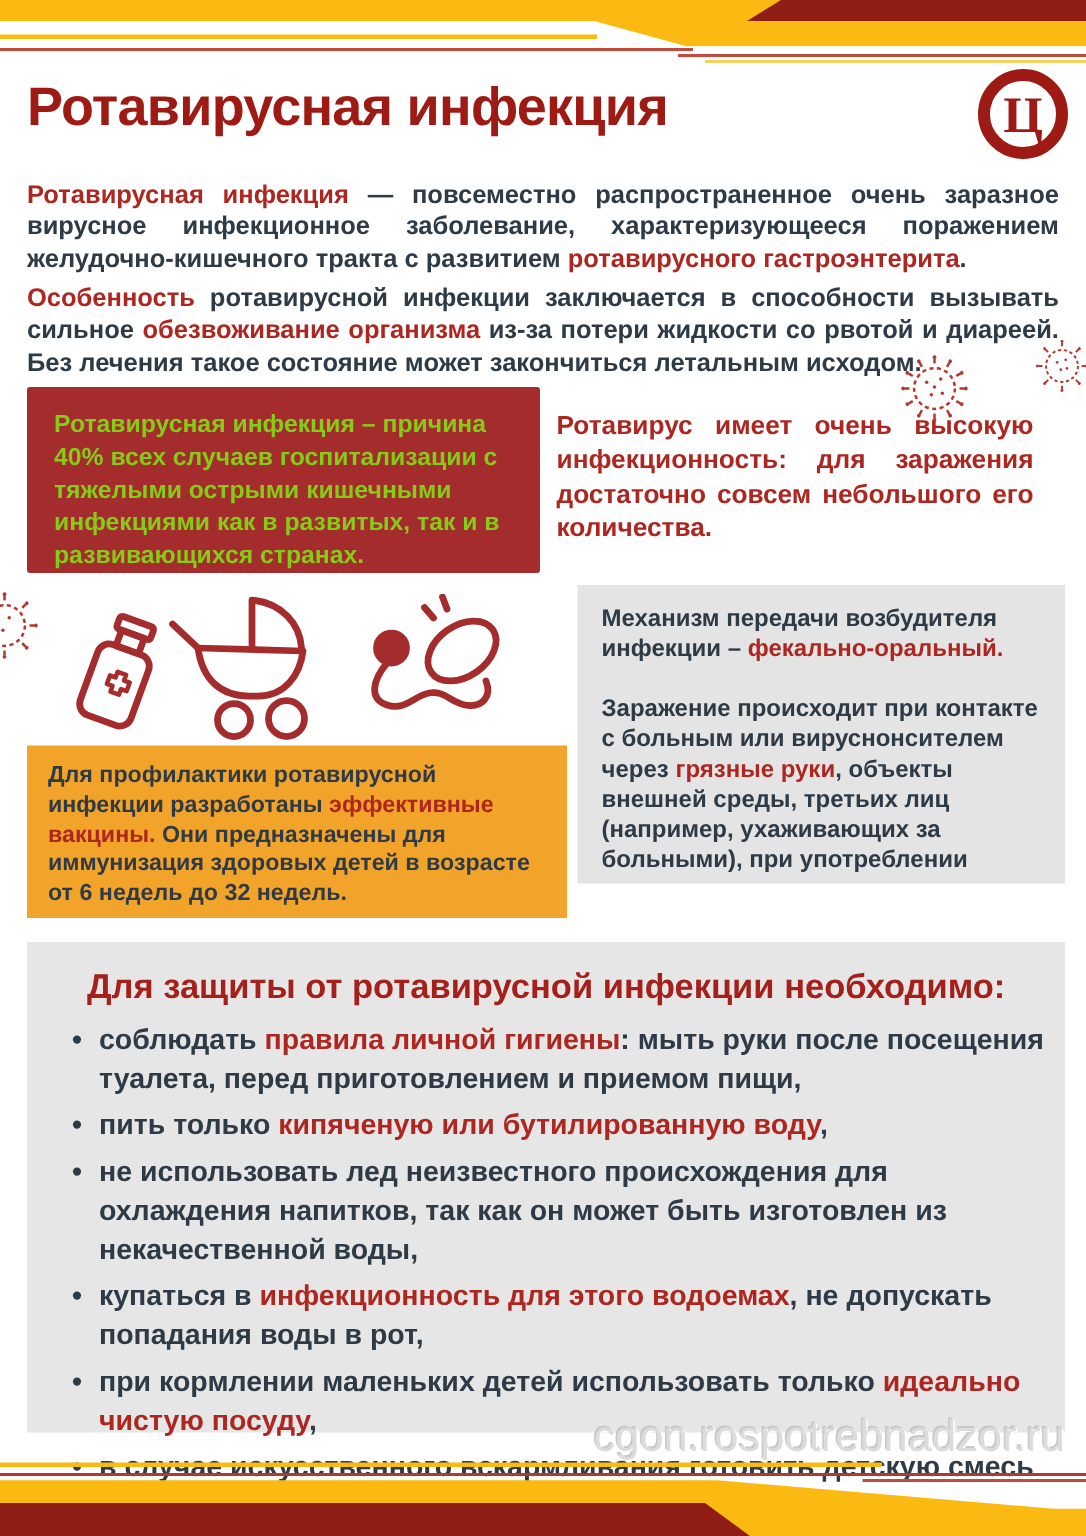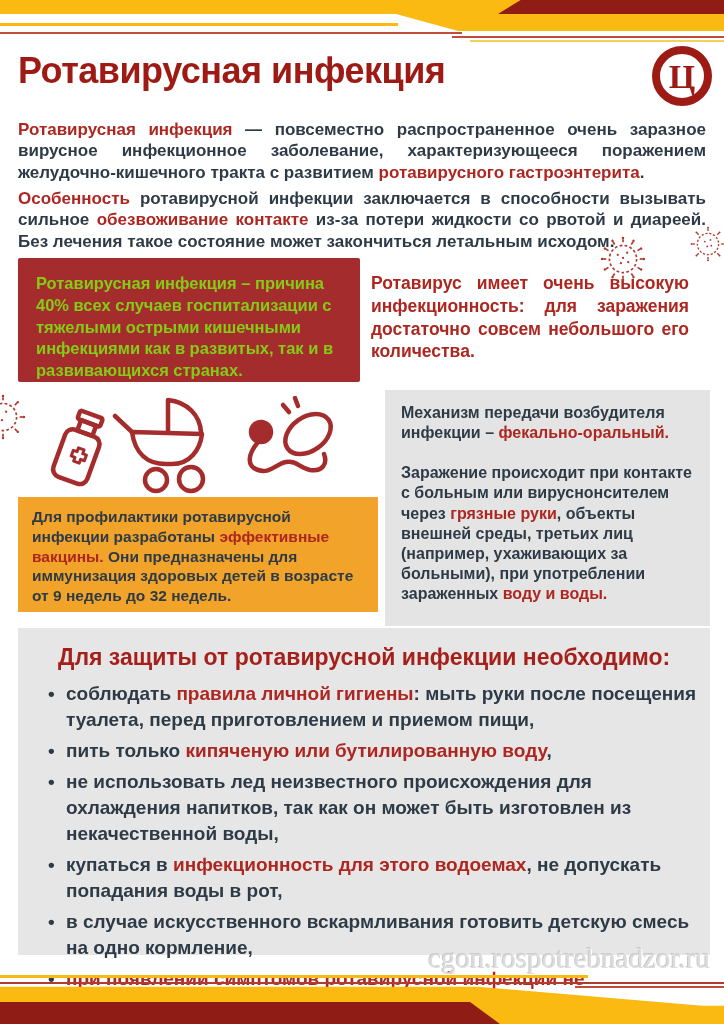--- a/index.html
+++ b/index.html
@@ -35,34 +35,34 @@
   
   .stat-box{left:18px;top:258px;width:342px;height:124px;background:#A52C2C;
     box-sizing:border-box;padding:15px 18px;border-radius:2px;}
   .stat-box p{margin:0;font-size:16.5px;line-height:1.32;font-weight:bold;color:#84cc16;}
   .infectivity{left:371px;top:272px;width:318px;margin:0;
     font-size:17.5px;line-height:1.3;font-weight:bold;text-align:justify;color:#AE2620;}
   
   .vaccine-box{left:18px;top:497px;width:360px;height:115px;background:#F2A32A;
     box-sizing:border-box;padding:10px 14px;}
   .vaccine-box p{margin:0;font-size:15.5px;line-height:1.28;font-weight:bold;}
-  .transmission-box{left:385px;top:390px;width:325px;height:236px;background:#E4E4E4;
+  .transmission-box{left:385px;top:390px;width:325px;height:199px;background:#E4E4E4;
     box-sizing:border-box;padding:13px 16px;overflow:hidden;}
   .transmission-box p{margin:0;font-size:16px;line-height:1.26;font-weight:bold;}
   .transmission-box .gap{height:20px;}
   
   .protection{left:18px;top:628px;width:692px;height:327px;background:#E6E6E6;
     box-sizing:border-box;padding:16px 14px 12px 22px;}
   .protection h2{margin:0 0 10px 18px;font-size:23px;color:#A6201B;font-weight:bold;}
   .protection ul{list-style:none;margin:0;padding:0 0 0 8px;}
   .protection li{position:relative;padding-left:18px;margin:4.5px 0;
     font-size:19px;line-height:1.38;font-weight:bold;}
   .protection li::before{content:"\2022";position:absolute;left:0;top:0;color:#2E3B47;}
   
-  .watermark{right:14px;top:942px;margin:0;font-family:Liberation Serif, serif;
+  .watermark{right:14px;top:942px;margin:0;font-family:Liberation Sans, sans-serif;
     font-size:29px;color:#DCDCDC;text-shadow:1px 1px 0 #ffffff,-1px -1px 0 #c8c8c8;}
   .deco-yellow-line-bl{left:0;top:975px;width:588px;height:3px;background:#FBBA12;}
   .deco-red-line-c{left:0;top:982px;width:724px;height:2px;background:#B03A2E;}
   .deco-red-line-d{left:575px;top:986px;width:149px;height:2px;background:#C24B3C;}
   .deco-yellow-band-bottom{left:0;top:986px;width:724px;height:38px;background:#FBBA12;
     clip-path:polygon(0 2%,66% 2%,97% 52%,100% 52%,100% 100%,0 100%);}
   .deco-maroon-bottom{left:0;top:1002px;width:500px;height:22px;background:#8F1D15;
     clip-path:polygon(0 0,94% 0,100% 100%,0 100%);}
   
   .pict{stroke:#A52C2C;fill:none;stroke-width:4.5;stroke-linecap:round;stroke-linejoin:round;}
@@ -88,21 +88,21 @@
 <div class="abs deco-red-line-b"></div>
 <div class="abs deco-yellow-line-tr"></div>
 
 <h1 class="abs page-title">Ротавирусная инфекция</h1>
 <svg class="abs logo" viewBox="0 0 64 64">
   <circle cx="32" cy="32" r="26" fill="none" stroke="#9D1B14" stroke-width="8"></circle>
   <text x="32" y="44" text-anchor="middle" font-family="Liberation Serif, DejaVu Serif, serif" font-size="34" font-weight="bold" fill="#9D1B14">Ц</text>
 </svg>
 
 <p class="abs intro-p intro-p1"><span class="seg-red">Ротавирусная инфекция</span><span class="seg-dark"> — повсеместно распространенное очень заразное вирусное инфекционное заболевание, характеризующееся поражением желудочно-кишечного тракта с развитием </span><span class="seg-red">ротавирусного гастроэнтерита</span><span class="seg-dark">.</span></p>
-<p class="abs intro-p intro-p2"><span class="seg-red">Особенность</span><span class="seg-dark"> ротавирусной инфекции заключается в способности вызывать сильное </span><span class="seg-red">обезвоживание контакте</span><span class="seg-dark"> из-за потери жидкости со рвотой и диареей. Без лечения такое состояние может закончиться летальным исходом.</span></p>
+<p class="abs intro-p intro-p2"><span class="seg-red">Особенность</span><span class="seg-dark"> ротавирусной инфекции заключается в способности вызывать сильное </span><span class="seg-red">обезвоживание организма</span><span class="seg-dark"> из-за потери жидкости со рвотой и диареей. Без лечения такое состояние может закончиться летальным исходом.</span></p>
 
 <div class="abs stat-box">
   <p>Ротавирусная инфекция – причина 40% всех случаев госпитализации с тяжелыми острыми кишечными инфекциями как в развитых, так и в развивающихся странах.</p>
 </div>
 
 <p class="abs infectivity">Ротавирус имеет очень высокую инфекционность: для заражения достаточно совсем небольшого его количества.</p>
 
 <div class="abs virus-wrap" style="left:600px;top:236px;width:46px;height:46px">
   <svg viewBox="0 0 44 44" width="46" height="46">
     <circle cx="22" cy="22" r="13" fill="none" stroke="#B03A2E" stroke-width="1.6" stroke-dasharray="2.6 2.2"></circle>
@@ -186,36 +186,37 @@
   <g class="pict" stroke-width="5.5">
     <circle cx="27" cy="36" r="10" fill="#A52C2C"></circle>
     <path d="M24 46 C14 58 12 70 24 74 C36 78 42 68 52 66 C62 64 66 72 76 74 C88 76 94 68 90 58"></path>
     <ellipse cx="74" cy="38" rx="25" ry="17" transform="rotate(-35 74 38)"></ellipse>
     <line x1="55" y1="16" x2="49" y2="9"></line>
     <line x1="64" y1="10" x2="61" y2="2"></line>
   </g>
 </svg>
 
 <div class="abs vaccine-box">
-  <p><span class="seg-dark">Для профилактики ротавирусной инфекции разработаны </span><span class="seg-red">эффективные вакцины.</span><span class="seg-dark"> Они предназначены для иммунизация здоровых детей в возрасте от 9 недель до 32 недель.</span></p>
+  <p><span class="seg-dark">Для профилактики ротавирусной инфекции разработаны </span><span class="seg-red">эффективные вакцины.</span><span class="seg-dark"> Они предназначены для иммунизация здоровых детей в возрасте от 6 недель до 32 недель.</span></p>
 </div>
 
 <div class="abs transmission-box">
   <p><span class="seg-dark">Механизм передачи возбудителя инфекции – </span><span class="seg-red">фекально-оральный.</span></p>
   <div class="gap"></div>
   <p><span class="seg-dark">Заражение происходит при контакте с больным или вируснонсителем через </span><span class="seg-red">грязные руки</span><span class="seg-dark">, объекты внешней среды, третьих лиц (например, ухаживающих за больными), при употреблении зараженных </span><span class="seg-red">воду и воды.</span></p>
 </div>
 
 <div class="abs protection">
   <h2>Для защиты от ротавирусной инфекции необходимо:</h2>
   <ul>
       <li><span class="seg-dark">соблюдать </span><span class="seg-red">правила личной гигиены</span><span class="seg-dark">: мыть руки после посещения туалета, перед приготовлением и приемом пищи,</span></li>
       <li><span class="seg-dark">пить только </span><span class="seg-red">кипяченую или бутилированную воду</span><span class="seg-dark">,</span></li>
       <li><span class="seg-dark">не использовать лед неизвестного происхождения для охлаждения напитков, так как он может быть изготовлен из некачественной воды,</span></li>
       <li><span class="seg-dark">купаться в </span><span class="seg-red">инфекционность для этого водоемах</span><span class="seg-dark">, не допускать попадания воды в рот,</span></li>
+      <li><span class="seg-dark">при кормлении маленьких детей использовать только </span><span class="seg-red">идеально чистую посуду</span><span class="seg-dark">,</span></li>
       <li><span class="seg-dark">в случае искусственного вскармливания готовить детскую смесь на одно кормление,</span></li>
       <li><span class="seg-red">при появлении симптомов ротавирусной инфекции не заниматься самолечением, а обратиться в медицинскую организацию</span><span class="seg-dark">,</span></li>
       <li><span class="seg-dark">при наличии показаний выполнять </span><span class="seg-red">вакцинацию против ротавирусной инфекции.</span></li>
     </ul>
 </div>
 
 <p class="abs watermark">cgon.rospotrebnadzor.ru</p>
 <div class="abs deco-yellow-line-bl"></div>
 <div class="abs deco-red-line-c"></div>
 <div class="abs deco-red-line-d"></div>

